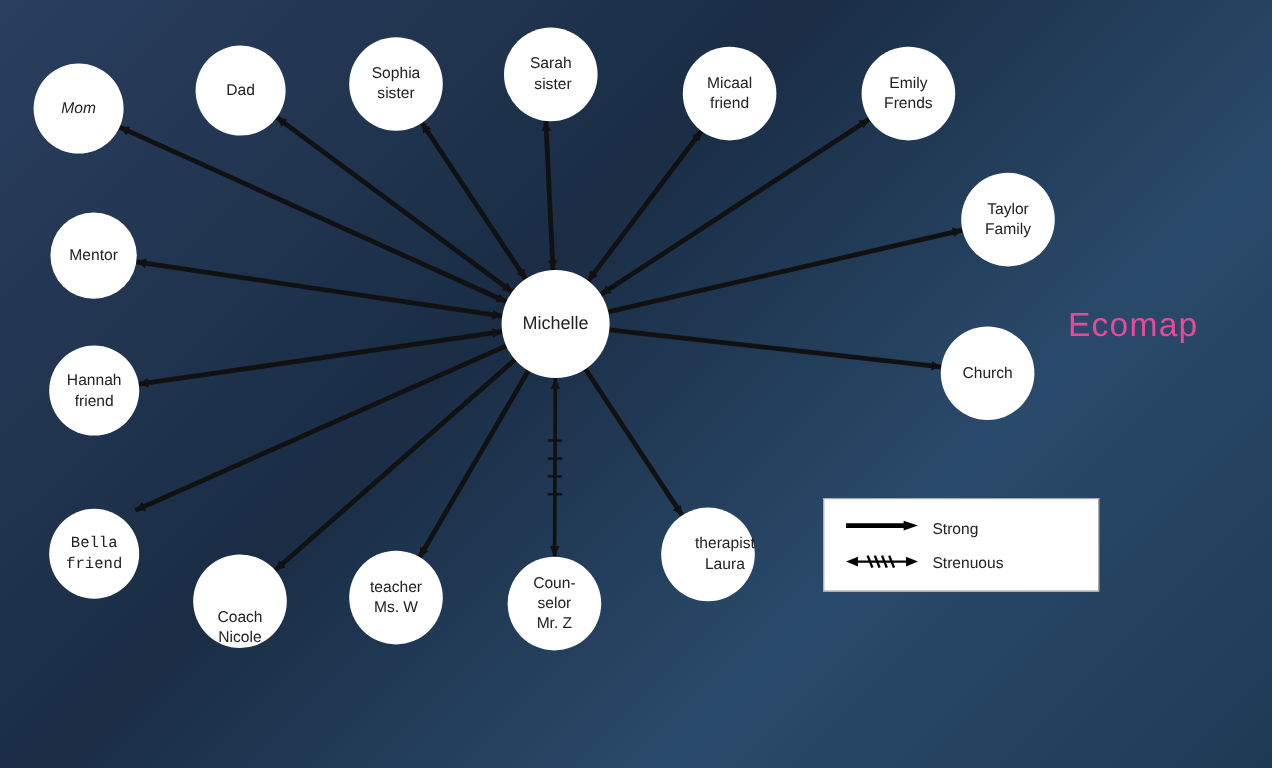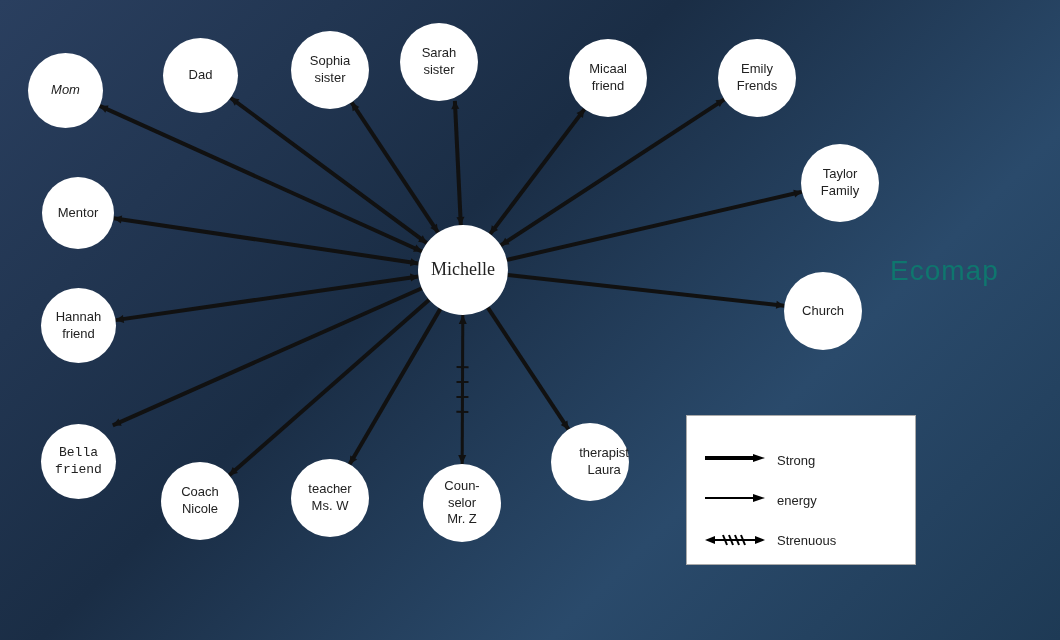--- a/index.html
+++ b/index.html
@@ -21,56 +21,54 @@
       justify-content: center;
       text-align: center;
       font-size: 13px;
       font-weight: 400;
       color: #222;
       line-height: 1.3;
       z-index: 10;
     }
 
     .node.center {
-      font-size: 18px;
+      font-size: 15px;
       font-weight: 500;
-      font-family: Liberation Serif, serif;
     }
 
     svg.lines {
       position: absolute;
       top: 0;
       left: 0;
       width: 1060px;
       height: 640px;
       z-index: 5;
     }
 
     .title {
       position: absolute;
       font-size: 28px;
       font-weight: 300;
-      color: #0f766e;
+      color: #ec4899;
       letter-spacing: 1px;
     }
 
     .legend {
       position: absolute;
       background: white;
       border: 1px solid #aaa;
       padding: 14px 18px;
       z-index: 20;
     }
 
     .legend-row {
       display: flex;
       align-items: center;
       margin-bottom: 8px;
       gap: 12px;
-      margin-top: 20px;
     }
     .legend-row:last-child { margin-bottom: 0; }
 
     .legend-line {
       width: 60px;
       height: 20px;
       display: flex;
       align-items: center;
       flex-shrink: 0;
     }
@@ -142,21 +140,21 @@
 </div>
 <div class="node" id="node-mom" style="width:75px;height:75px;left:28px;top:53px;font-style:italic;">
   <span>Mom</span>
 </div>
 <div class="node" id="node-dad" style="width:75px;height:75px;left:163px;top:38px;">
   <span>Dad</span>
 </div>
 <div class="node" id="node-sophia" style="width:78px;height:78px;left:291px;top:31px;">
   <span>Sophia<br>sister</span>
 </div>
-<div class="node" id="node-sarah" style="width:78px;height:78px;left:400px;top:23px;">
+<div class="node" id="node-sarah" style="width:78px;height:78px;left:420px;top:23px;text-align:right;">
   <span>Sarah<br>sister</span>
 </div>
 <div class="node" id="node-micaal" style="width:78px;height:78px;left:569px;top:39px;">
   <span>Micaal<br>friend</span>
 </div>
 <div class="node" id="node-emily" style="width:78px;height:78px;left:718px;top:39px;">
   <span>Emily<br>Frends</span>
 </div>
 <div class="node" id="node-taylor" style="width:78px;height:78px;left:801px;top:144px;">
   <span>Taylor<br>Family</span>
@@ -166,21 +164,21 @@
 </div>
 <div class="node" id="node-mentor" style="width:72px;height:72px;left:42px;top:177px;">
   <span>Mentor</span>
 </div>
 <div class="node" id="node-hannah" style="width:75px;height:75px;left:41px;top:288px;">
   <span>Hannah<br>friend</span>
 </div>
 <div class="node" id="node-bella" style="width:75px;height:75px;left:41px;top:424px;font-family:Liberation Mono, monospace;">
   <span>Bella<br>friend</span>
 </div>
-<div class="node" id="node-coach" style="width:78px;height:78px;left:161px;top:462px;">
+<div class="node" id="node-coach" style="width:78px;height:78px;left:161px;top:462px;align-items:flex-end;">
   <span>Coach<br>Nicole</span>
 </div>
 <div class="node" id="node-teacher" style="width:78px;height:78px;left:291px;top:459px;">
   <span>teacher<br>Ms. W</span>
 </div>
 <div class="node" id="node-counselor" style="width:78px;height:78px;left:423px;top:464px;">
   <span>Coun-<br>selor<br>Mr. Z</span>
 </div>
 <div class="node" id="node-therapist" style="width:78px;height:78px;left:551px;top:423px;justify-content:flex-end;">
   <span>therapist<br>Laura</span>
@@ -193,29 +191,20 @@
   <div class="legend-row">
     <div class="legend-line">
       <svg width="60" height="12">
         <line x1="0" y1="4" x2="52" y2="4" stroke="black" stroke-width="4"></line>
         <polygon points="48,0 60,4 48,8" fill="black"></polygon>
       </svg>
     </div>
     <span class="legend-label">Strong</span>
   </div>
 
-  <div class="legend-row">
-    <div class="legend-line">
-      <svg width="60" height="12">
-        <line x1="0" y1="4" x2="52" y2="4" stroke="black" stroke-width="2"></line>
-        <polygon points="48,0 60,4 48,8" fill="black"></polygon>
-      </svg>
-    </div>
-    <span class="legend-label">energy</span>
-  </div>
 
 
 
   <div class="legend-row">
     <div class="legend-line">
       <svg width="60" height="16">
         <polygon points="0,8 10,4 10,12" fill="black"></polygon>
         <line x1="8" y1="8" x2="52" y2="8" stroke="black" stroke-width="2"></line>
 
         <line x1="18" y1="3" x2="22" y2="13" stroke="black" stroke-width="2"></line>

